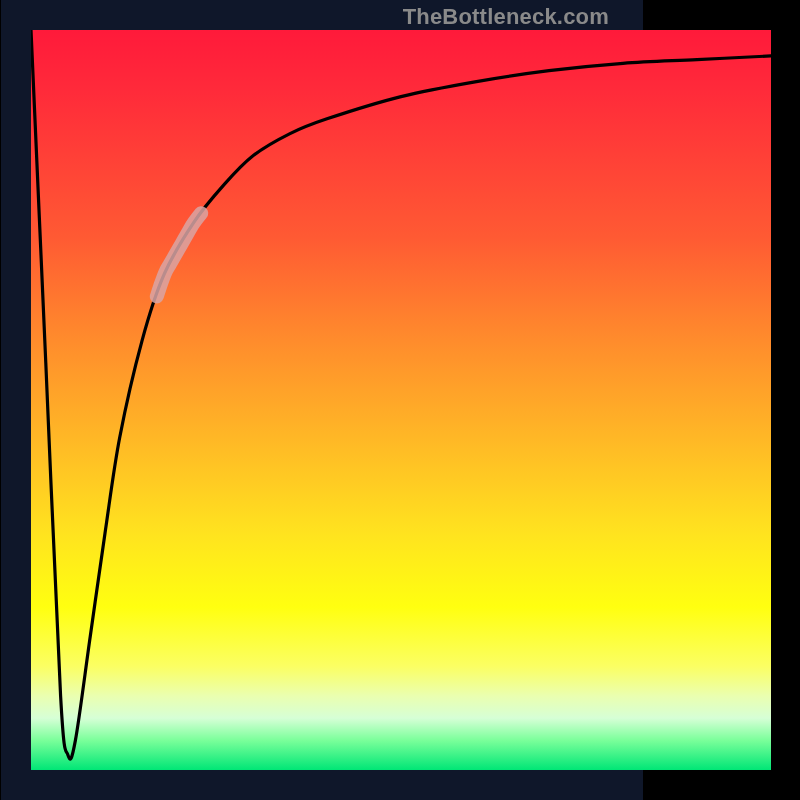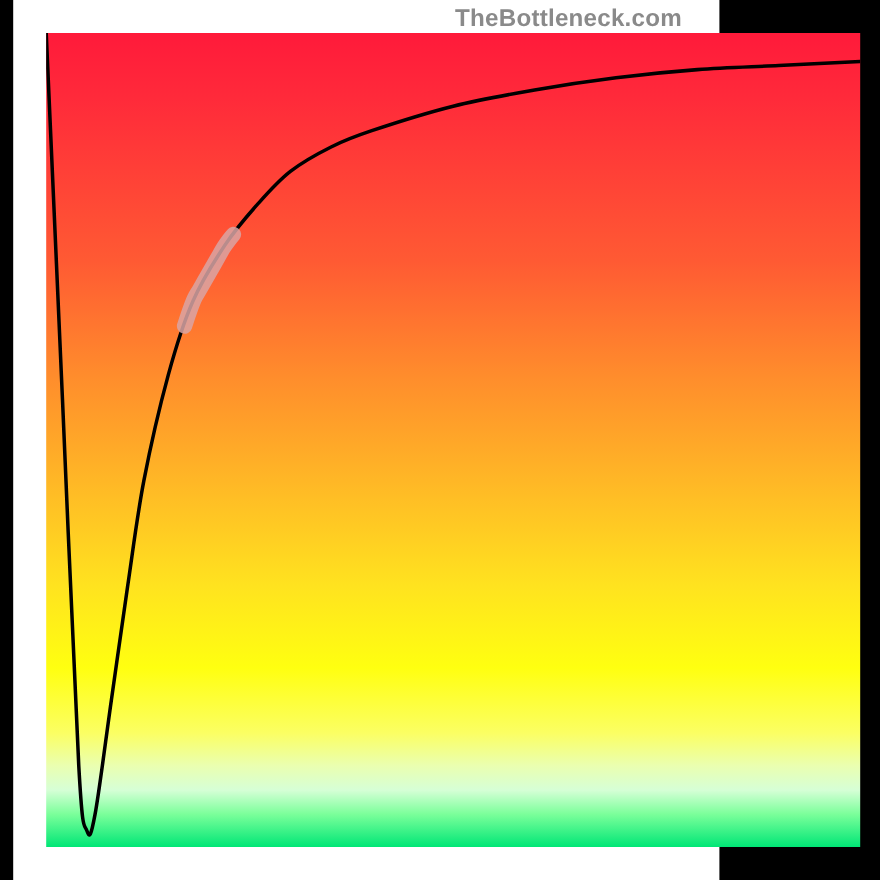--- a/index.html
+++ b/index.html
@@ -6,25 +6,25 @@
     margin: 0;
     padding: 0;
     width: 800px;
     height: 800px;
     background: #000;
     overflow: hidden;
     font-family: Arial, Helvetica, sans-serif;
   }
   .frame {
     position: absolute;
-    left: 12px;
+    left: 1px;
     top: 0;
     width: 642px;
     height: 800px;
-    background: #ffffff;
+    background: #0f172a;
   }
   .plot-wrap {
     position: absolute;
     left: 30px;
     top: 30px;
     width: 740px;
     height: 740px;
   }
   .plot-bg {
     position: absolute;

